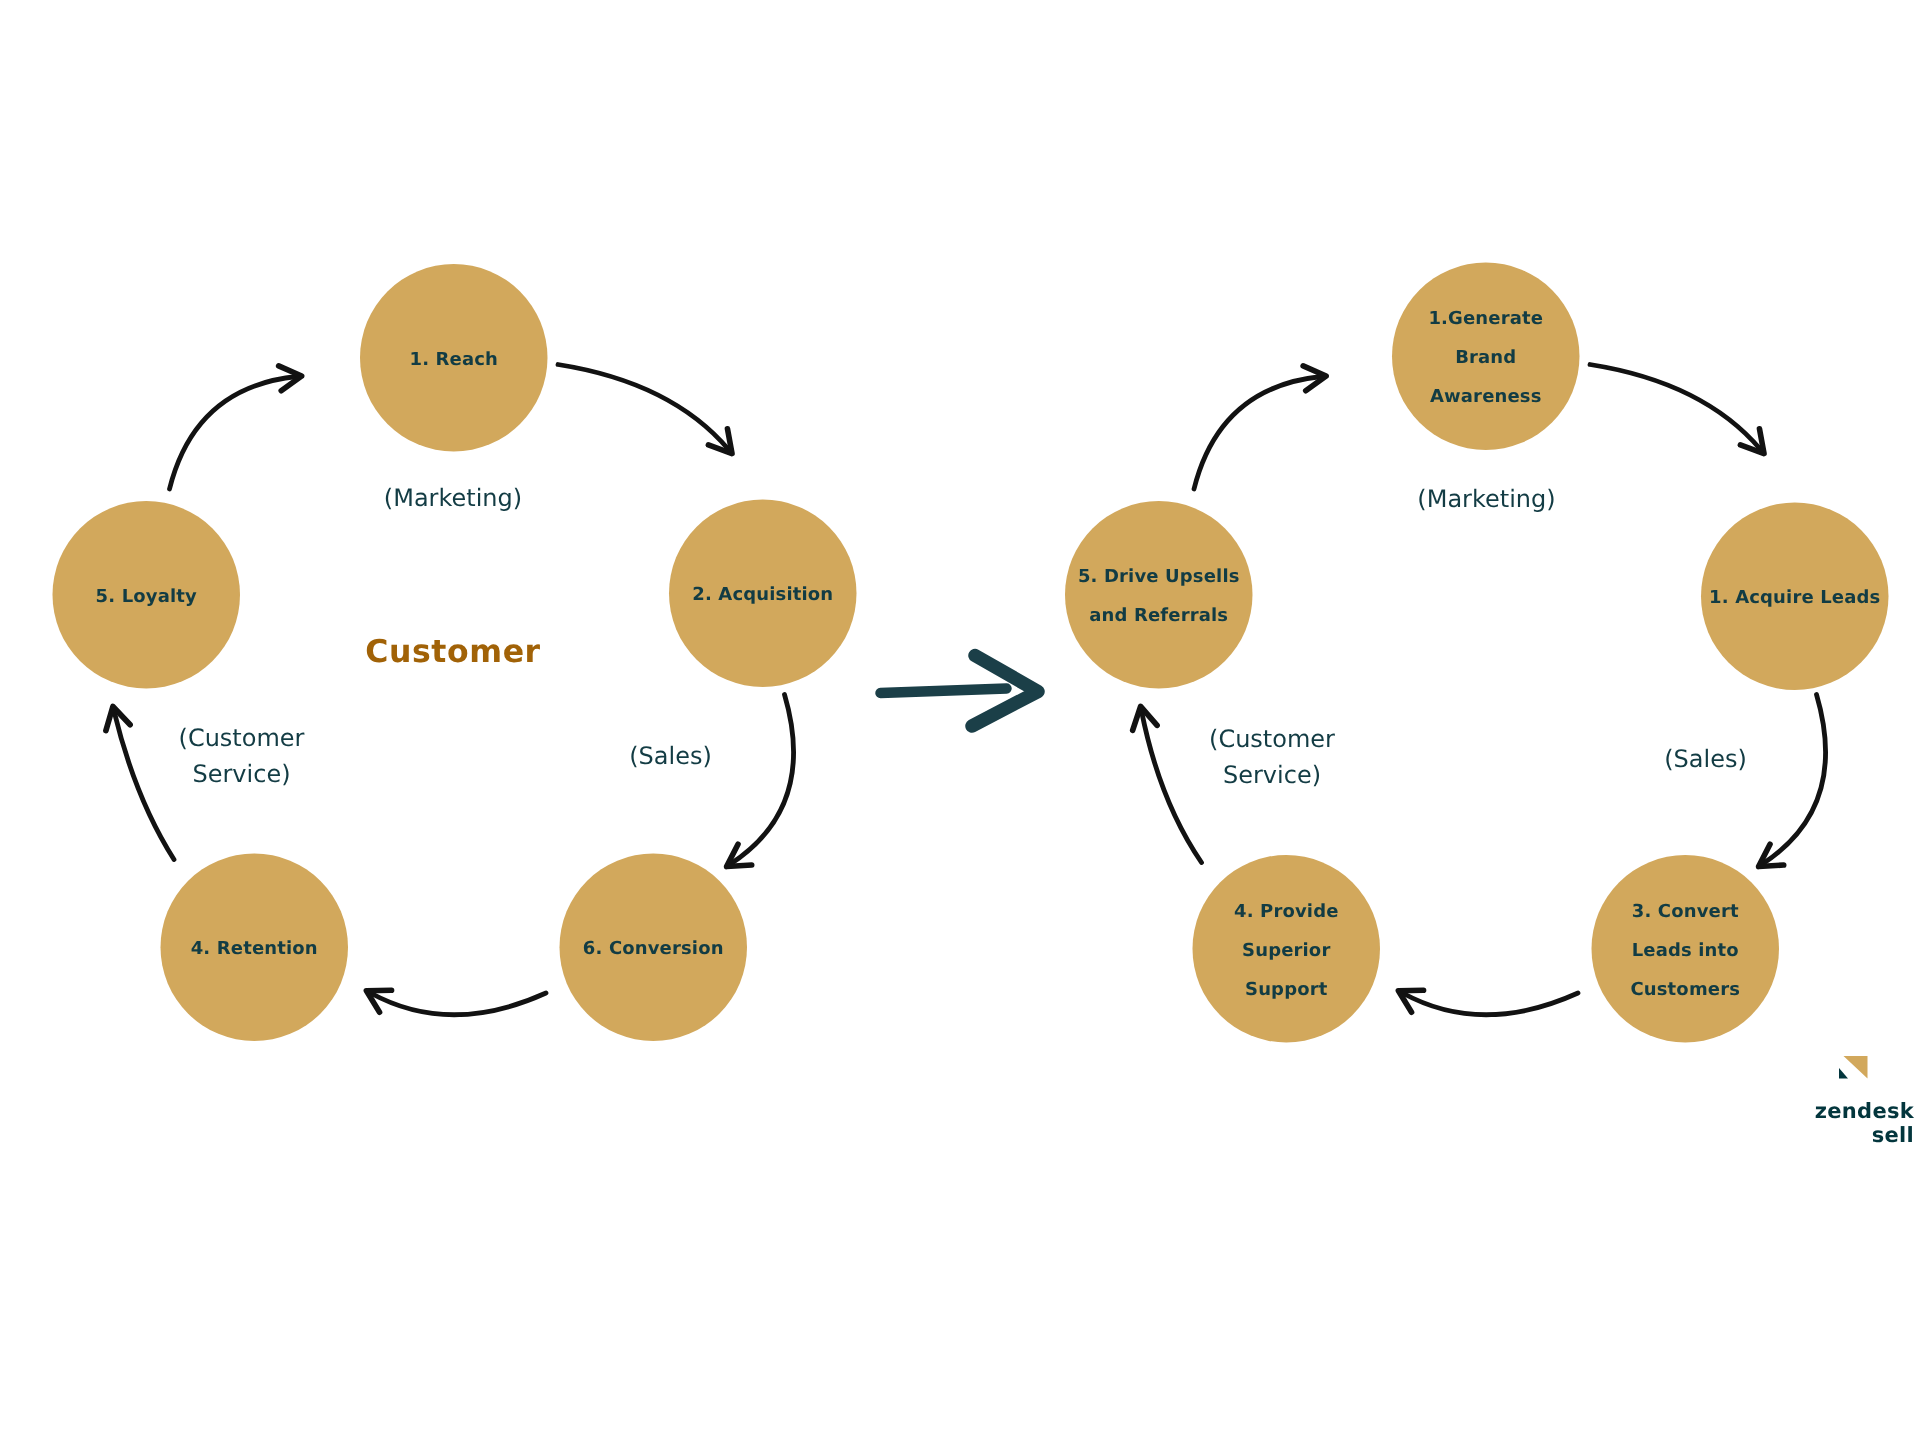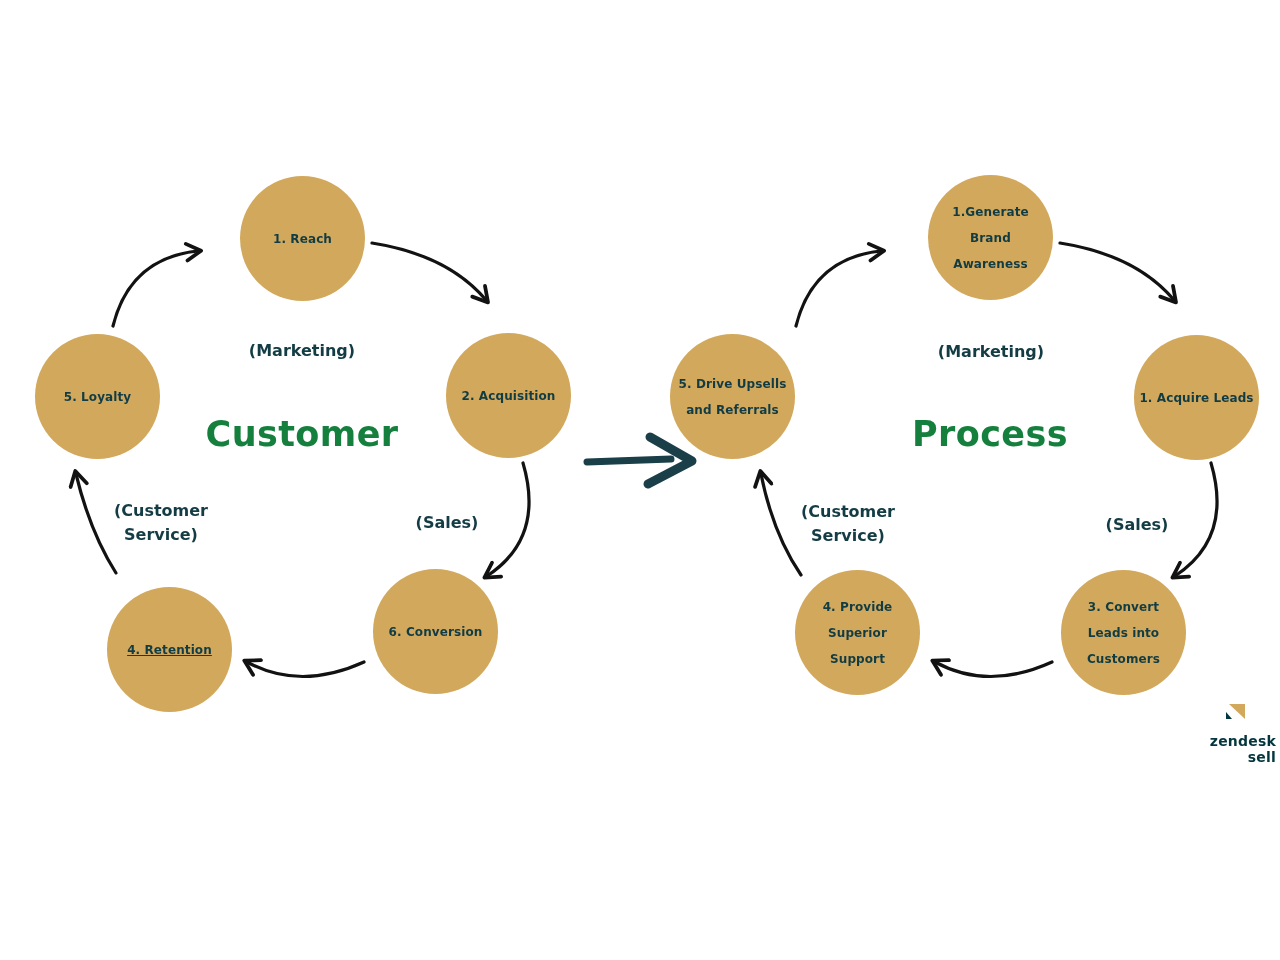--- a/index.html
+++ b/index.html
@@ -12,28 +12,28 @@
   .arrows-layer{position:absolute;left:0;top:0;width:1280px;height:960px;}
   .stage-circle{
     position:absolute;width:125px;height:125px;border-radius:50%;
     background:#D2A85C;color:#123C44;
     display:flex;align-items:center;justify-content:center;
     text-align:center;font-size:12px;font-weight:600;line-height:26px;
     padding:0 5px;box-sizing:border-box;letter-spacing:0.1px;
   }
   .diagram-title{
     position:absolute;transform:translate(-50%,-50%);
-    text-align:center;color:#15803d;font-size:35px;font-weight:600;
+    text-align:center;color:#a16207;font-size:21px;font-weight:600;
     line-height:52px;letter-spacing:0.4px;white-space:nowrap;
   }
   .diagram-title span{display:block;}
   .annotation{
     position:absolute;transform:translate(-50%,-50%);
-    text-align:center;color:#133C44;font-size:16px;font-weight:700;
-    line-height:24px;white-space:nowrap;margin-top:19px;
+    text-align:center;color:#133C44;font-size:16px;font-weight:400;
+    line-height:24px;white-space:nowrap;
   }
   .annotation.wrap{width:104px;white-space:normal;}
   .logo-icon{position:absolute;left:1224px;top:702px;width:22px;height:22px;}
   .logo-wordmark{
     position:absolute;left:1180px;top:733px;width:96px;
     text-align:right;color:#03363D;font-size:14px;font-weight:700;
     letter-spacing:0.2px;
   }
 </style>
 </head>
@@ -77,50 +77,49 @@
 
     <div class="stage-circle" style="left:240px;top:176px;">
       <span>1. Reach</span>
     </div>
     <div class="stage-circle" style="left:446px;top:333px;">
       <span>2. Acquisition</span>
     </div>
     <div class="stage-circle" style="left:373px;top:569px;">
       <span>6. Conversion</span>
     </div>
-    <div class="stage-circle" style="left:107px;top:587px;text-decoration:underline;">
+    <div class="stage-circle" style="left:107px;top:569px;">
       <span>4. Retention</span>
     </div>
     <div class="stage-circle" style="left:35px;top:334px;">
       <span>5. Loyalty</span>
     </div>
 
     <div class="annotation" style="left:302px;top:332px;">(Marketing)</div>
     <div class="annotation" style="left:447px;top:504px;">(Sales)</div>
     <div class="annotation wrap" style="left:161px;top:504px;">(Customer Service)</div>
   </section>
 
   <section>
     <div class="diagram-title" style="left:990px;top:434px;">
-      <span>Process</span>
     </div>
 
     <div class="stage-circle" style="left:928px;top:175px;">
       <span>1.Generate Brand Awareness</span>
     </div>
     <div class="stage-circle" style="left:1134px;top:335px;">
       <span>1. Acquire Leads</span>
     </div>
     <div class="stage-circle" style="left:1061px;top:570px;">
       <span>3. Convert Leads into Customers</span>
     </div>
     <div class="stage-circle" style="left:795px;top:570px;">
       <span>4. Provide Superior Support</span>
     </div>
-    <div class="stage-circle" style="left:670px;top:334px;align-items:center;">
+    <div class="stage-circle" style="left:710px;top:334px;align-items:center;">
       <span>5. Drive Upsells and Referrals</span>
     </div>
 
     <div class="annotation" style="left:991px;top:333px;">(Marketing)</div>
     <div class="annotation" style="left:1137px;top:506px;">(Sales)</div>
     <div class="annotation wrap" style="left:848px;top:505px;">(Customer Service)</div>
   </section>
 
   <svg class="logo-icon" viewBox="0 0 22 22" xmlns="http://www.w3.org/2000/svg">
     <path d="M5 2 L21 2 L21 17 Z" fill="#D2A85C"></path>

